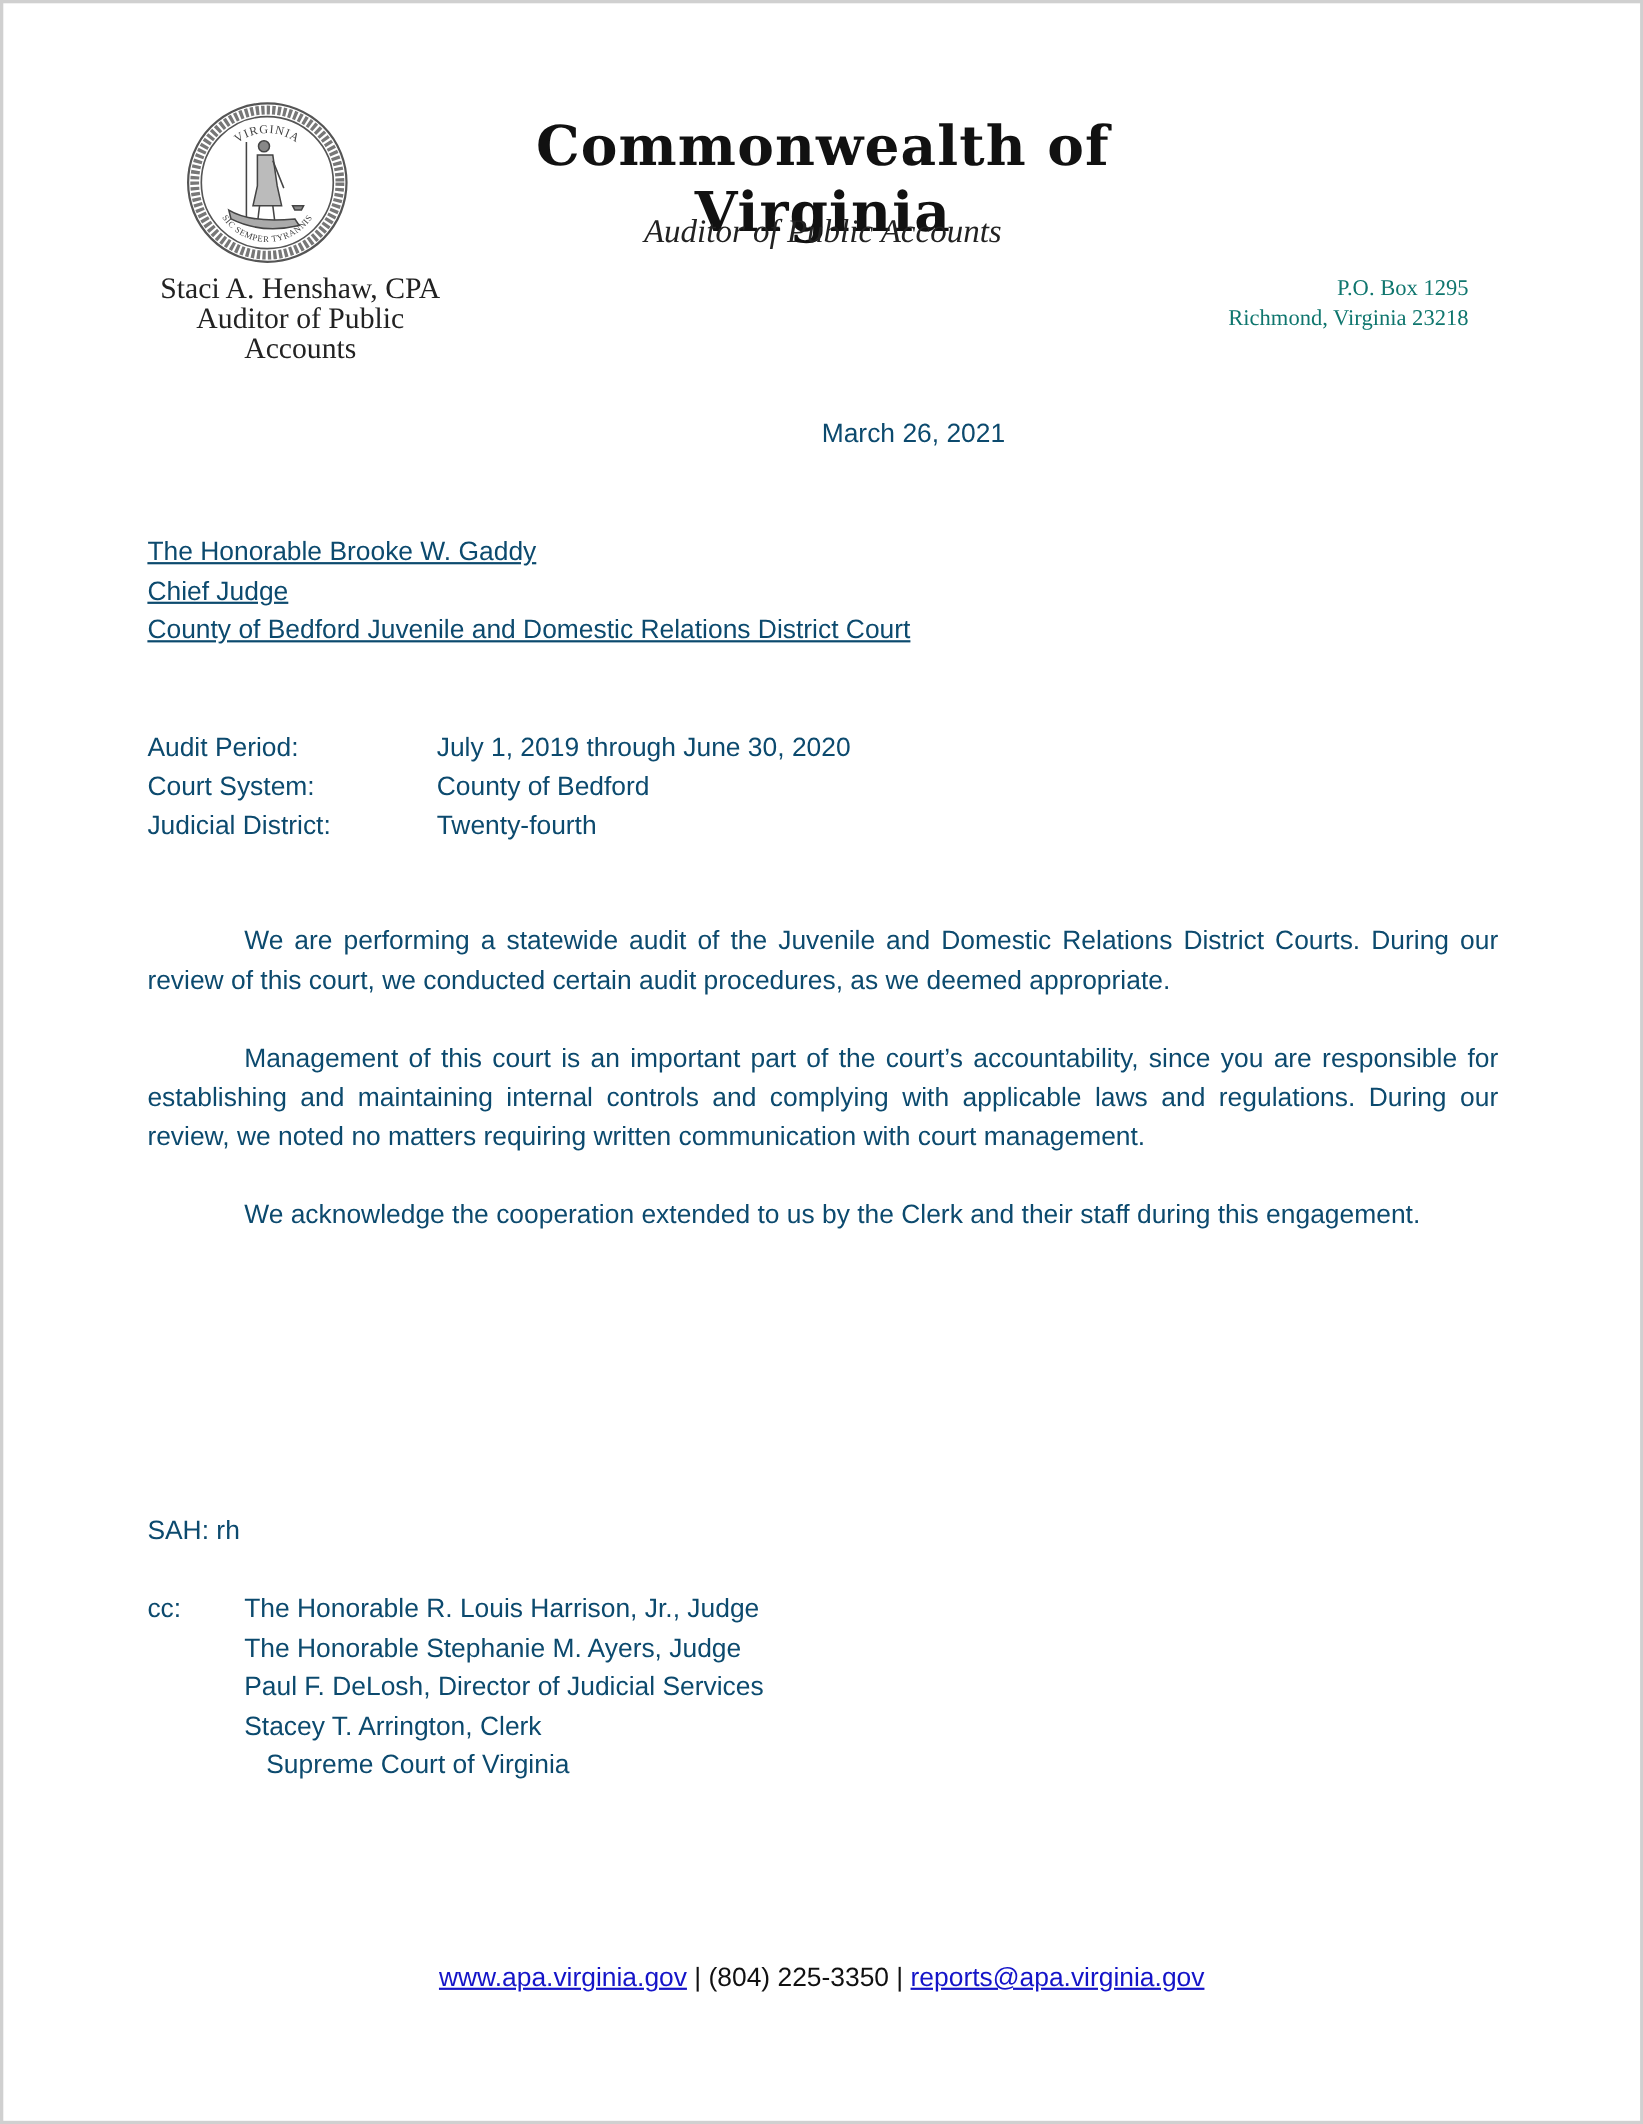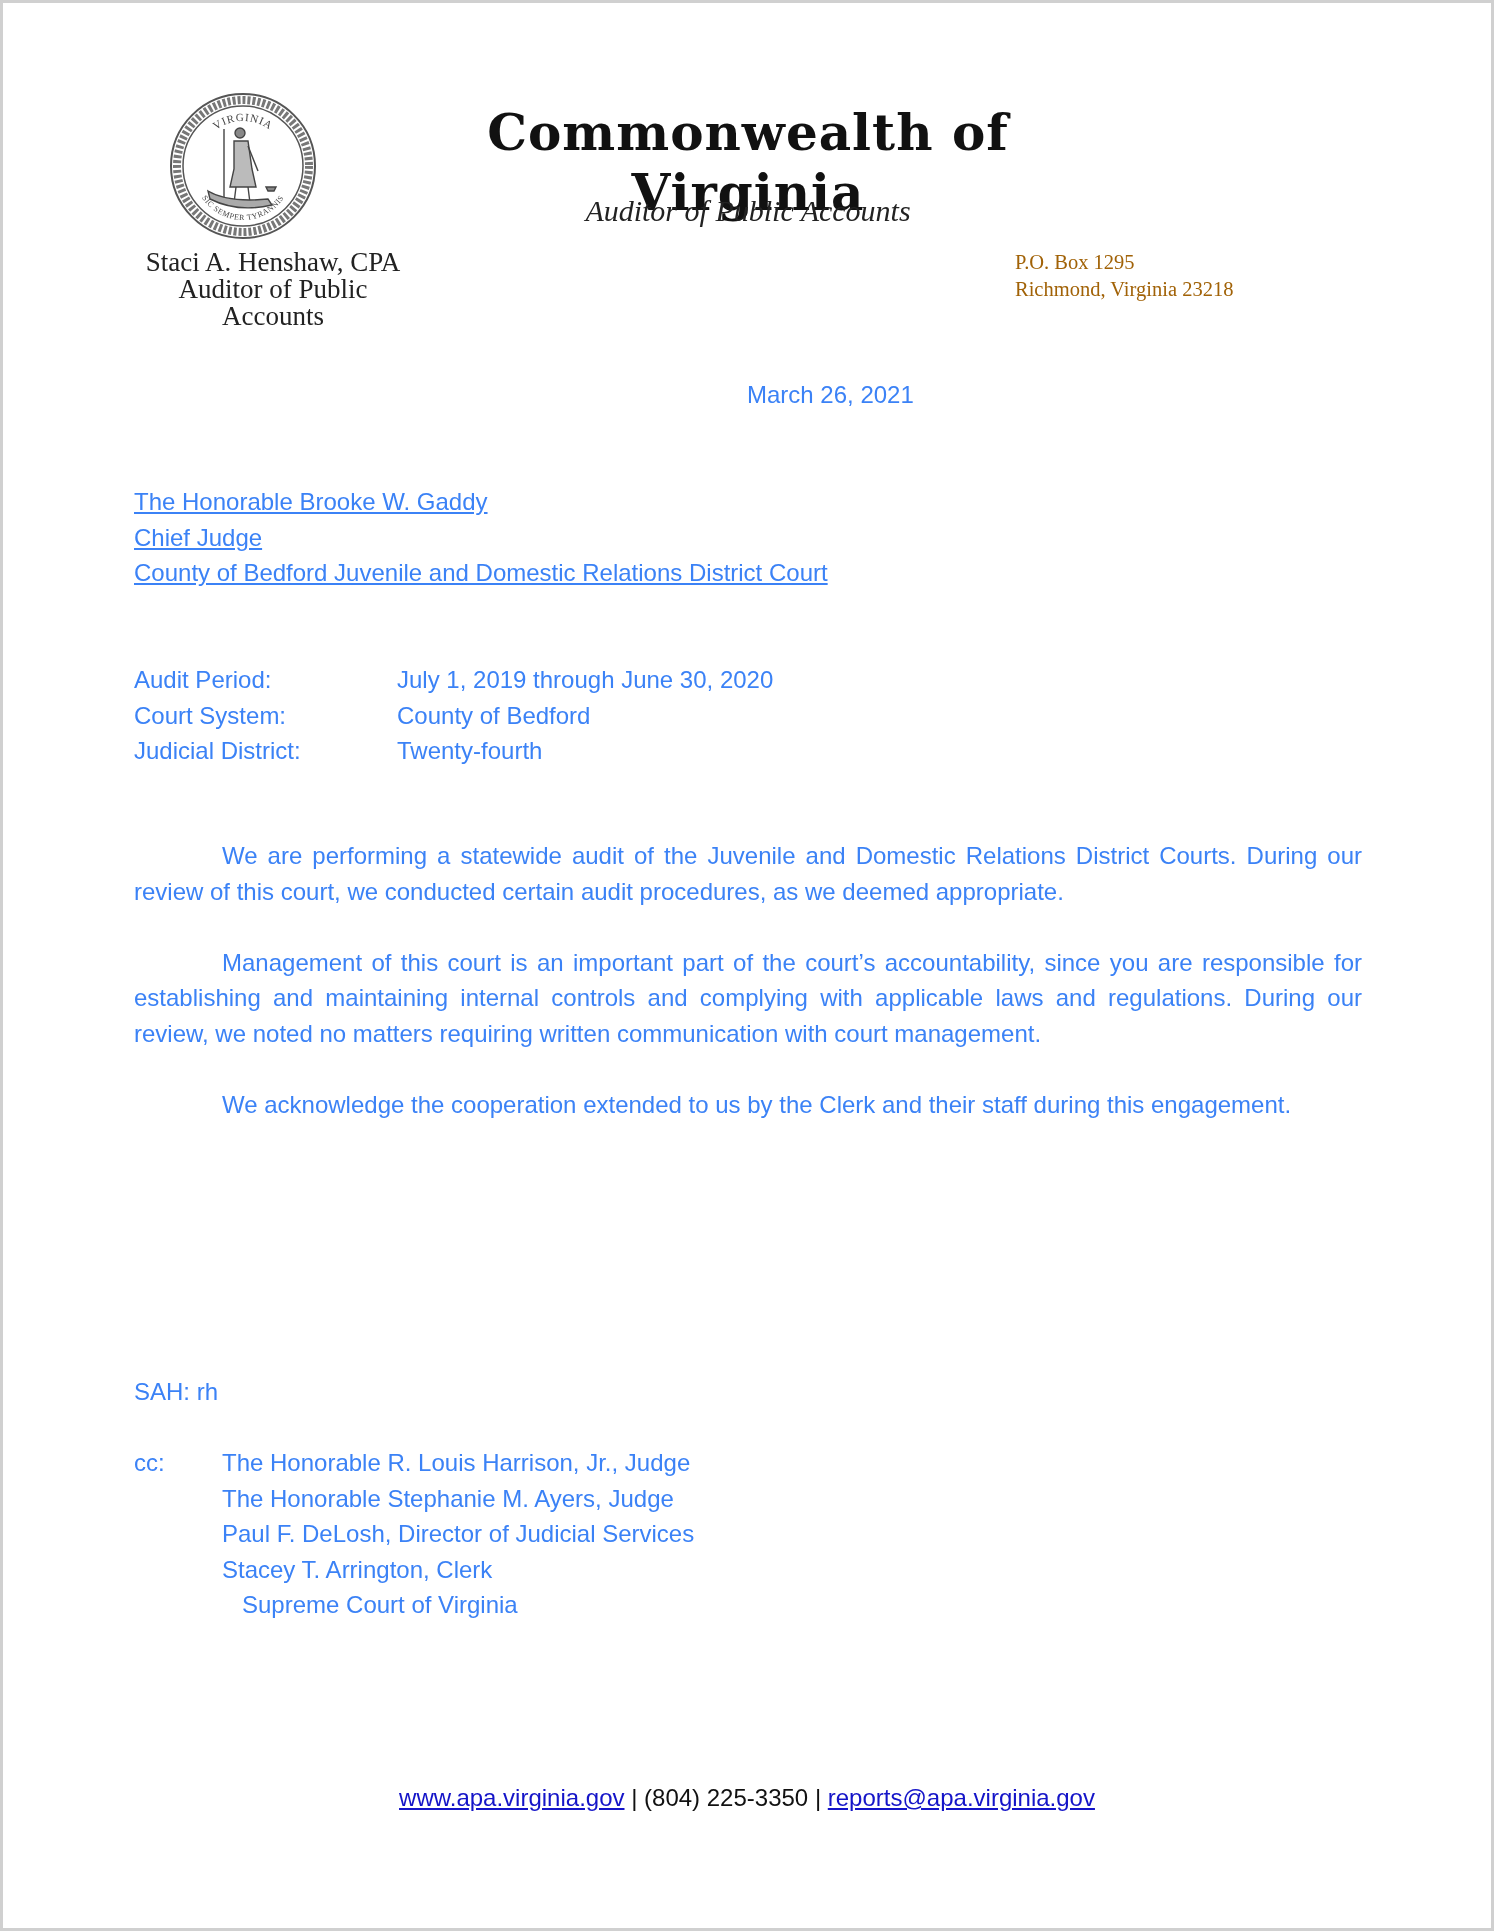--- a/index.html
+++ b/index.html
@@ -61,33 +61,33 @@
       text-align: center;
       font-family: "Liberation Serif", serif;
       font-size: 27px;
       line-height: 27px;
       color: #222;
     }
     .lh-right {
       right: 156px;
       top: 246px;
       width: 320px;
-      text-align: left;
+      text-align: right;
       font-family: "Liberation Serif", serif;
       font-size: 20.5px;
       line-height: 27px;
-      color: #a16207;
+      color: #0f766e;
     }
 
     
     .letter {
       font-family: "Liberation Sans", sans-serif;
       font-size: 24px;
       line-height: 35.6px;
-      color: #3b82f6;
+      color: #0c4a6e;
     }
     .date {
       left: 744px;
       top: 374px;
     }
     .addressee {
       left: 131px;
       top: 481px;
       text-decoration: underline;
     }

